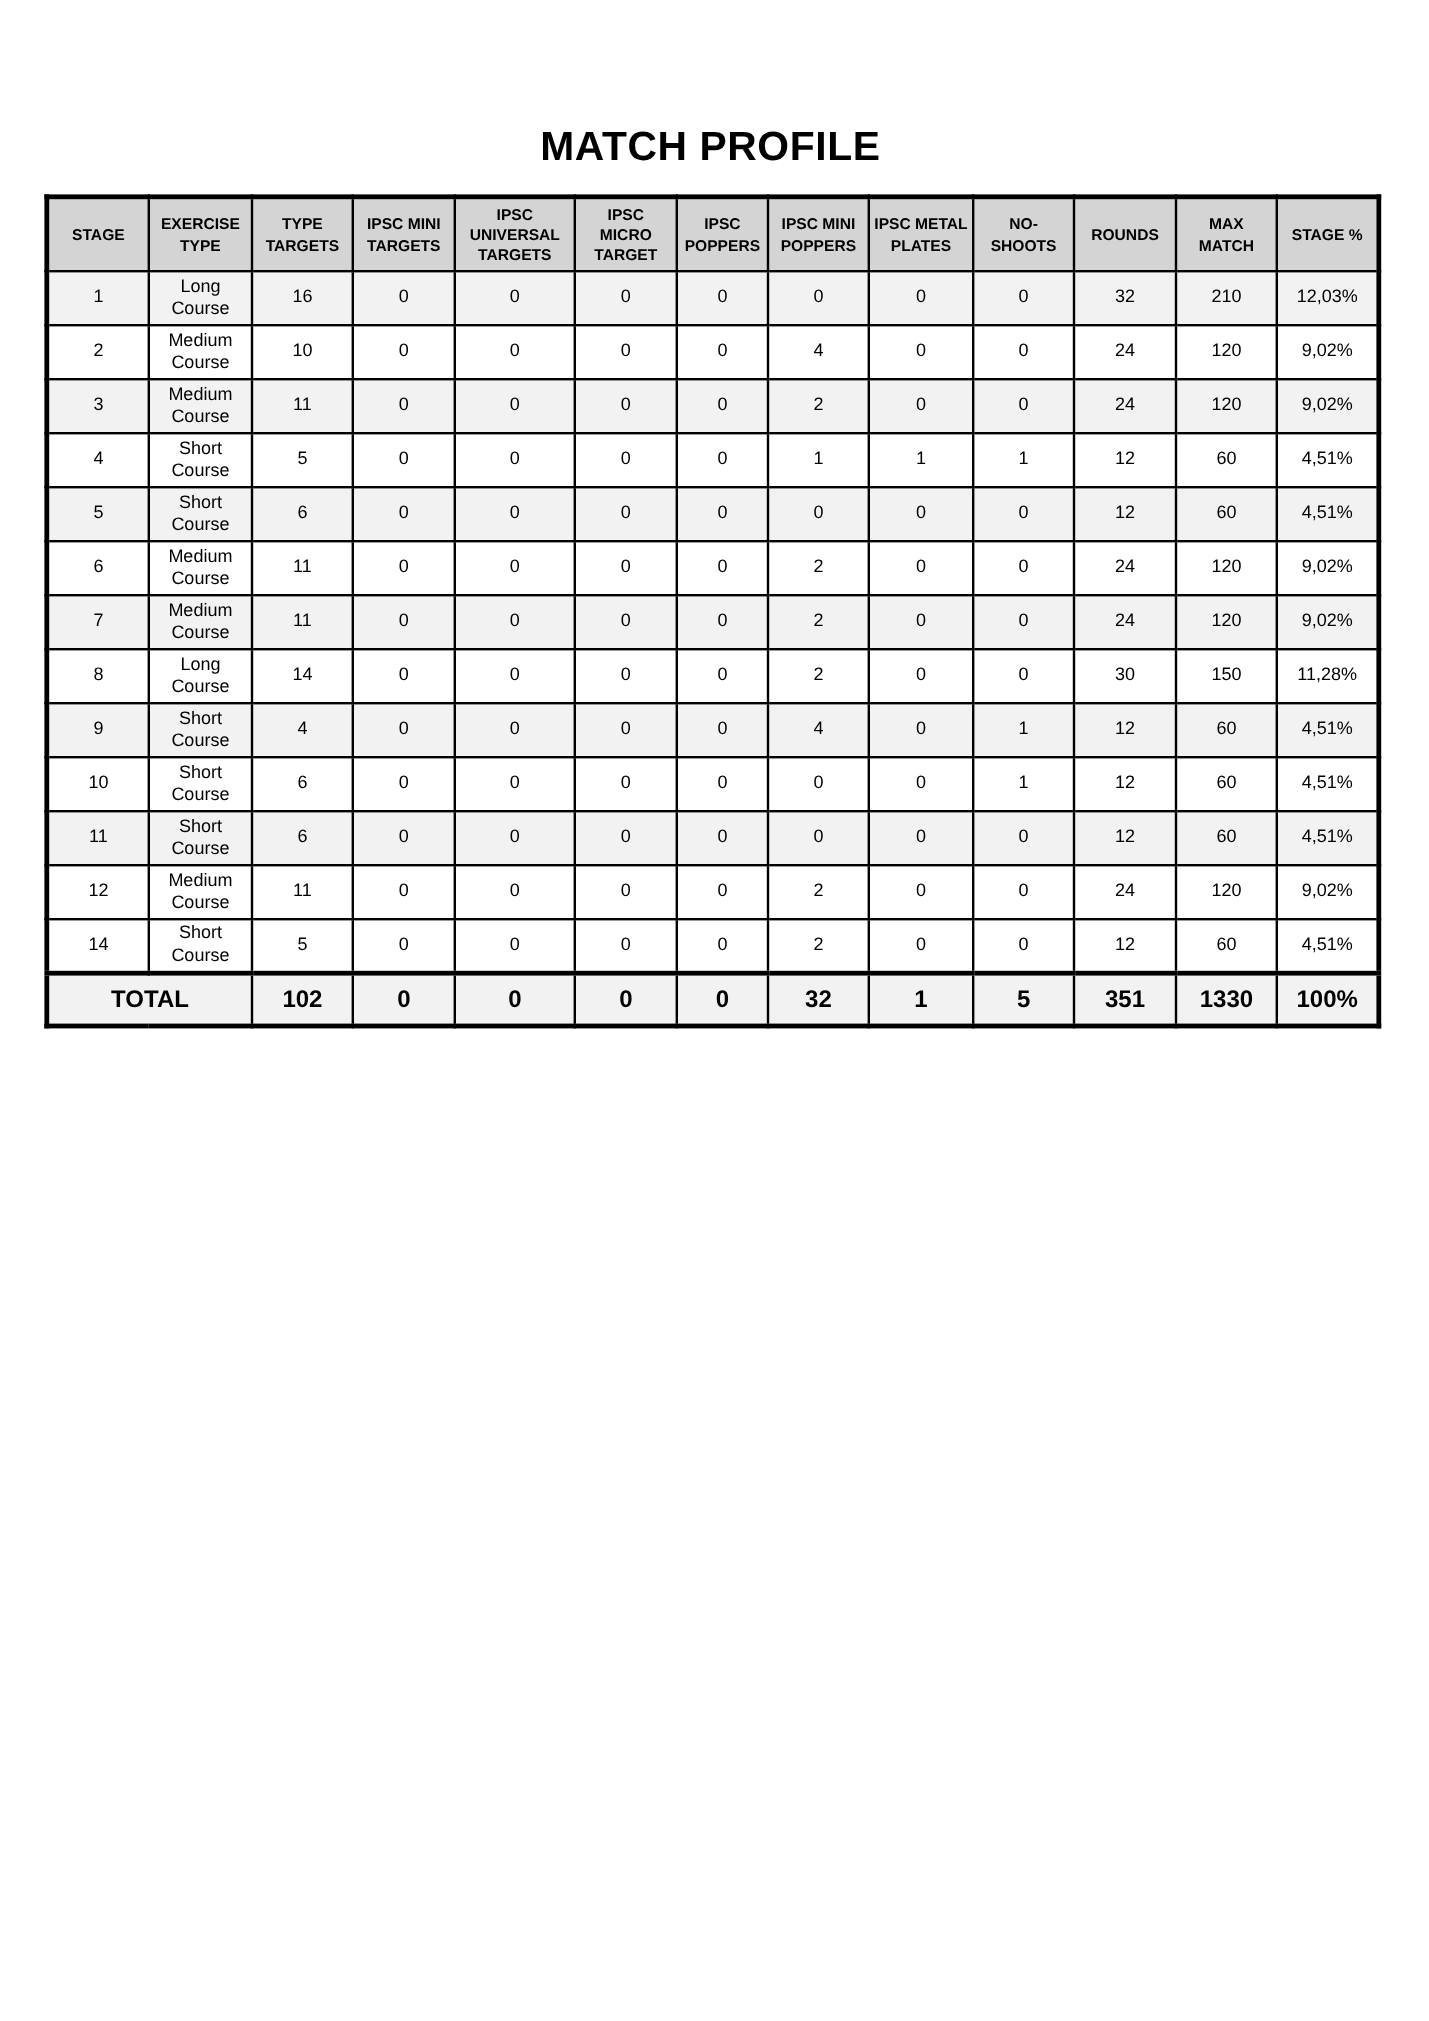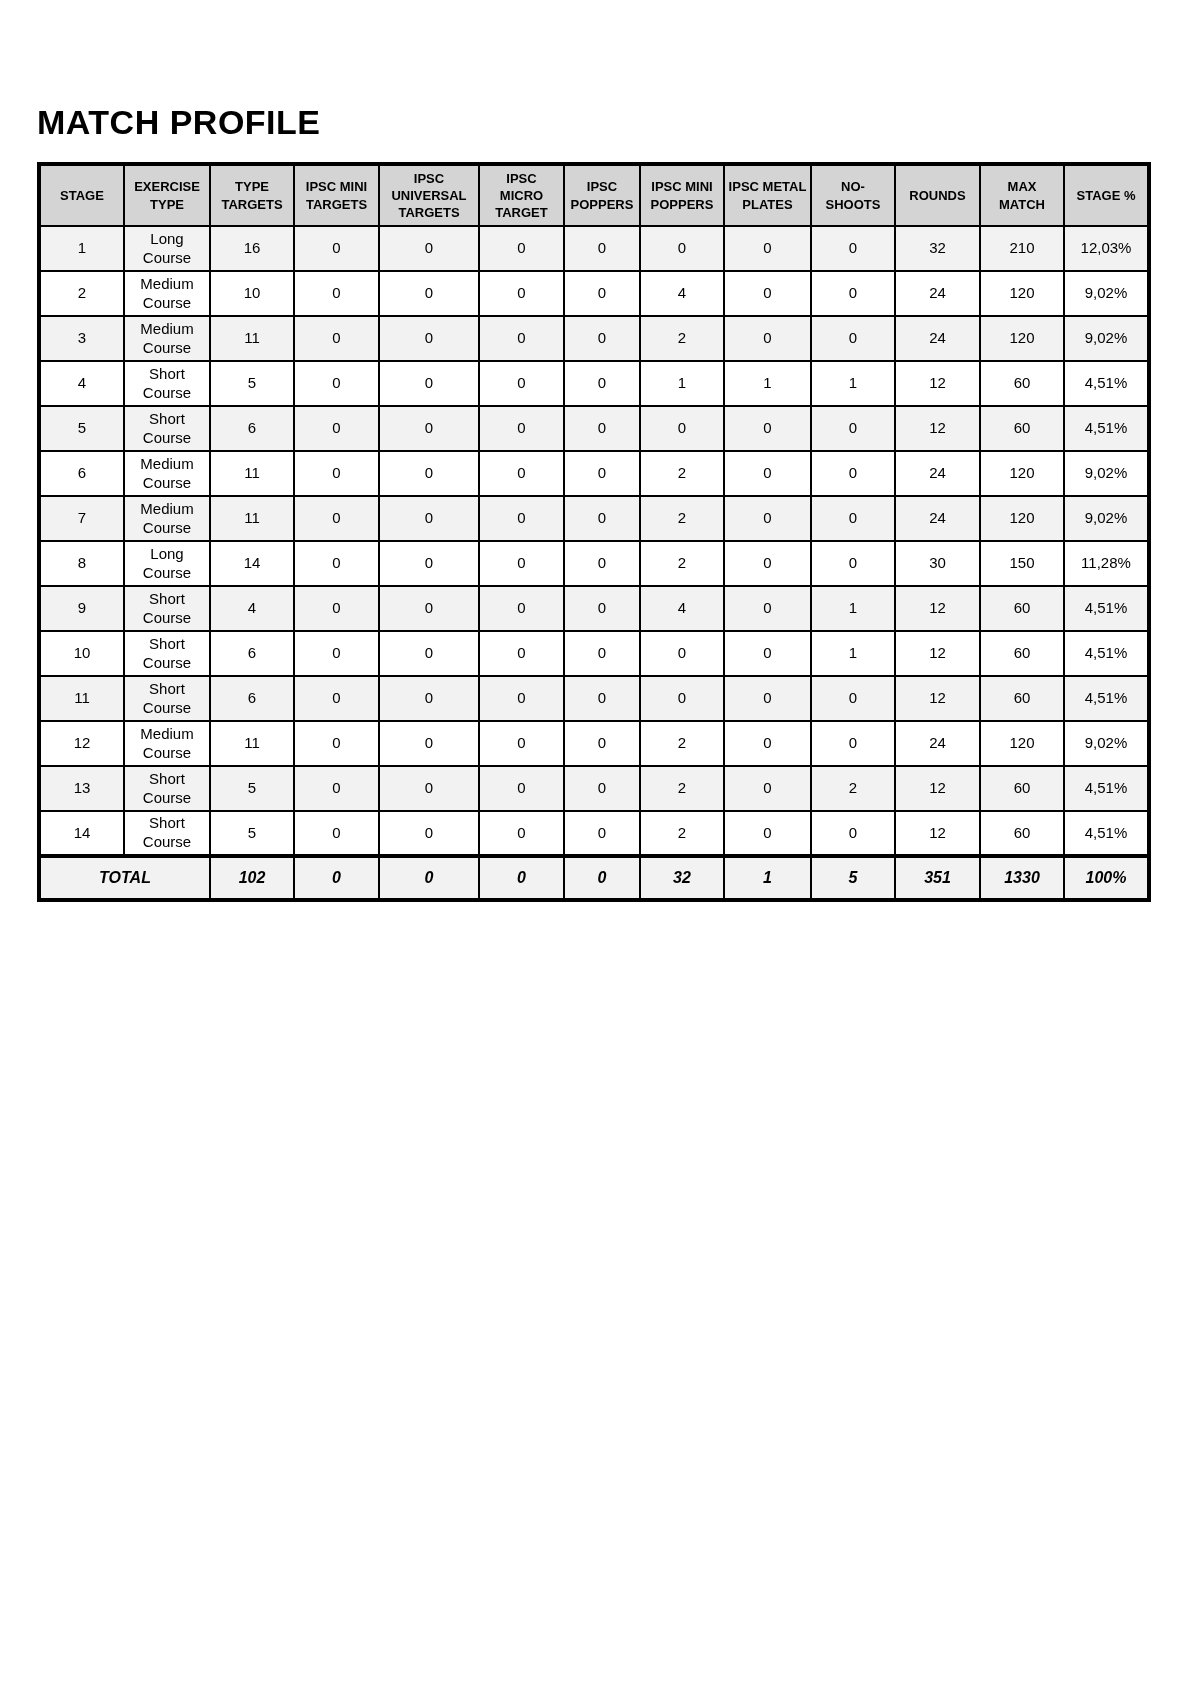--- a/index.html
+++ b/index.html
@@ -18,21 +18,21 @@
   .page {
     position: absolute;
     left: 37px;
     top: 0;
     width: 1110px;
   }
   .page-title {
     margin: 0;
     padding-top: 101px;
     height: 162px;
-    text-align: left;
+    text-align: center;
     font-size: 34px;
     line-height: 42px;
     font-weight: bold;
     letter-spacing: 0.5px;
   }
   table.match-table {
     border-collapse: collapse;
     table-layout: fixed;
     width: 1110px;
     border: 4px solid #000000;
@@ -56,25 +56,24 @@
     font-size: 15px;
     line-height: 1.25;
     height: 45px;
     background: #ffffff;
   }
   tbody tr.stripe td {
     background: #f2f2f2;
   }
   tfoot td {
     background: #f2f2f2;
-    font-size: 16px;
+    font-size: 20px;
     font-weight: bold;
     height: 44px;
     border-top: 4px solid #000000;
-    font-style: italic;
   }
 </style>
 </head>
 <body>
 
 <div class="page">
 
   <h1 class="page-title">MATCH PROFILE</h1>
 
   <table class="match-table">
@@ -285,35 +284,20 @@
           <td>0</td>
           <td>0</td>
           <td>0</td>
           <td>2</td>
           <td>0</td>
           <td>0</td>
           <td>24</td>
           <td>120</td>
           <td>9,02%</td>
         </tr>
-        <tr class="stripe">
-          <td>13</td>
-          <td>Short Course</td>
-          <td>5</td>
-          <td>0</td>
-          <td>0</td>
-          <td>0</td>
-          <td>0</td>
-          <td>2</td>
-          <td>0</td>
-          <td>2</td>
-          <td>12</td>
-          <td>60</td>
-          <td>4,51%</td>
-        </tr>
         <tr>
           <td>14</td>
           <td>Short Course</td>
           <td>5</td>
           <td>0</td>
           <td>0</td>
           <td>0</td>
           <td>0</td>
           <td>2</td>
           <td>0</td>

